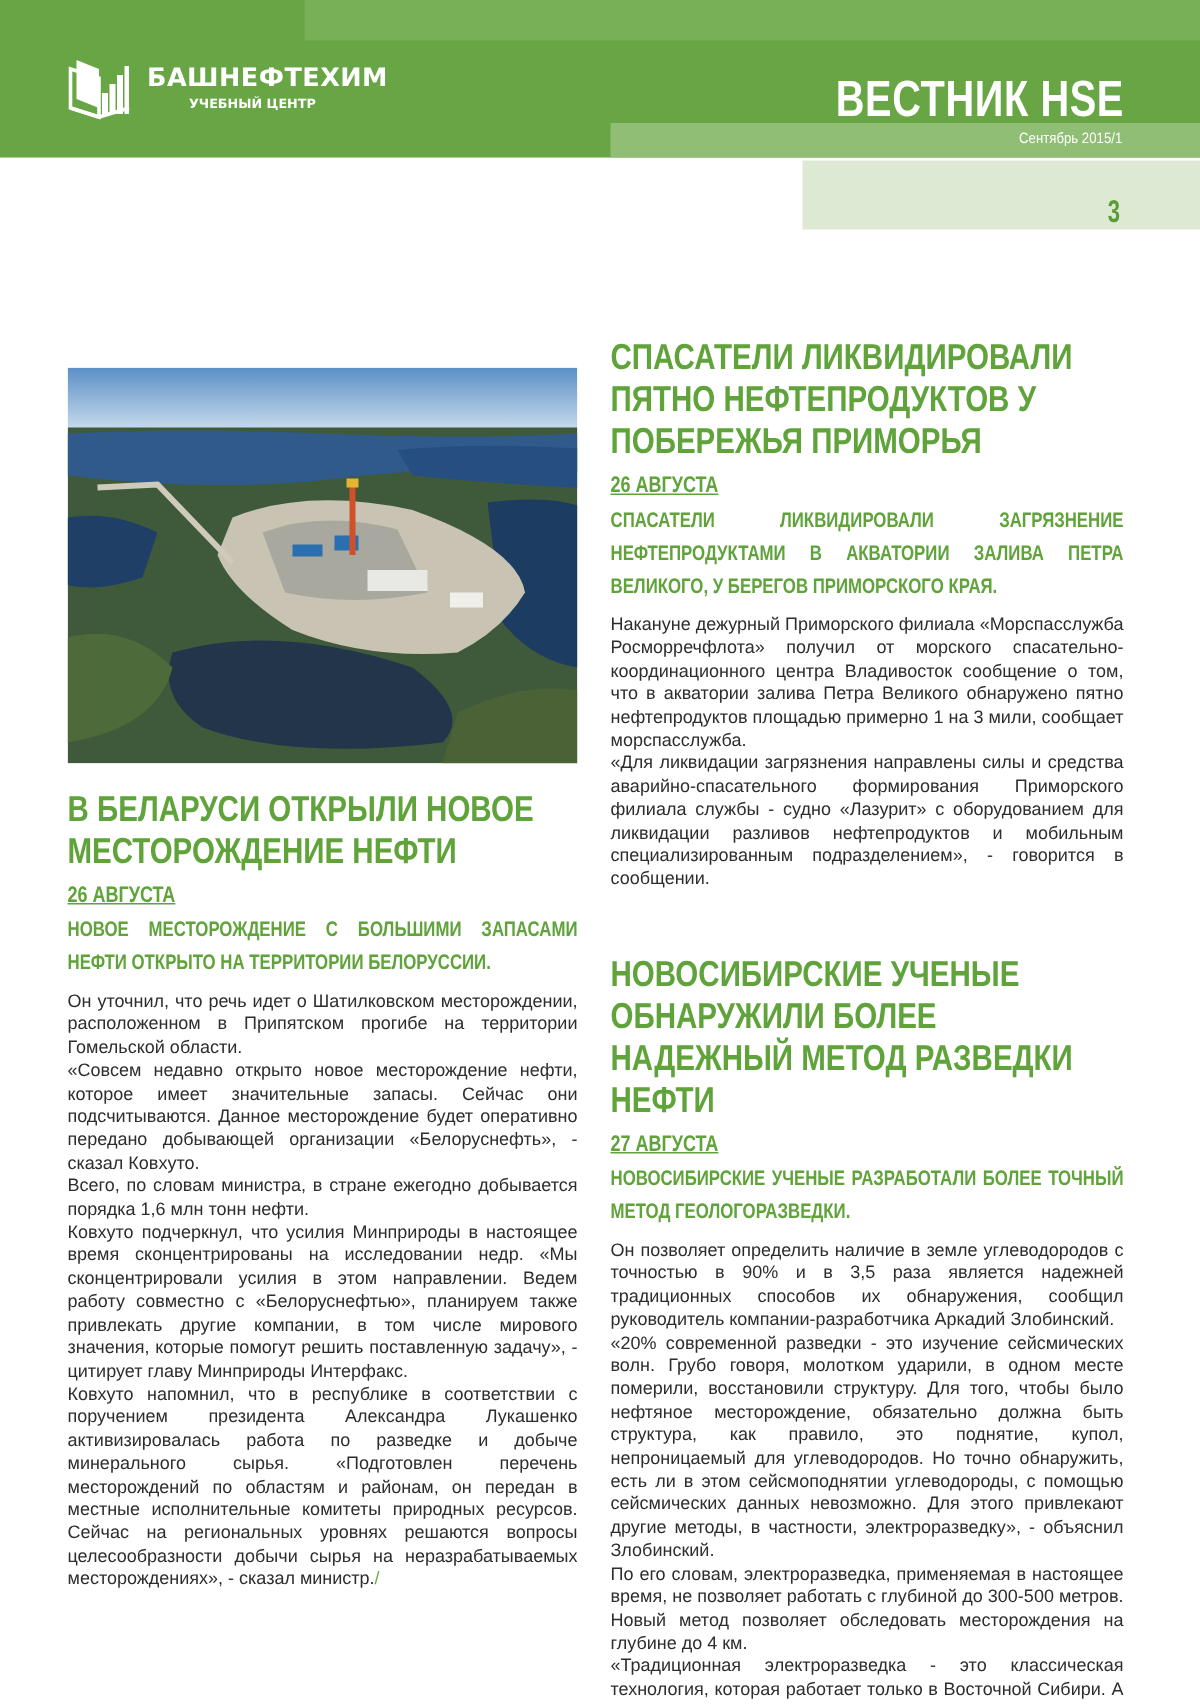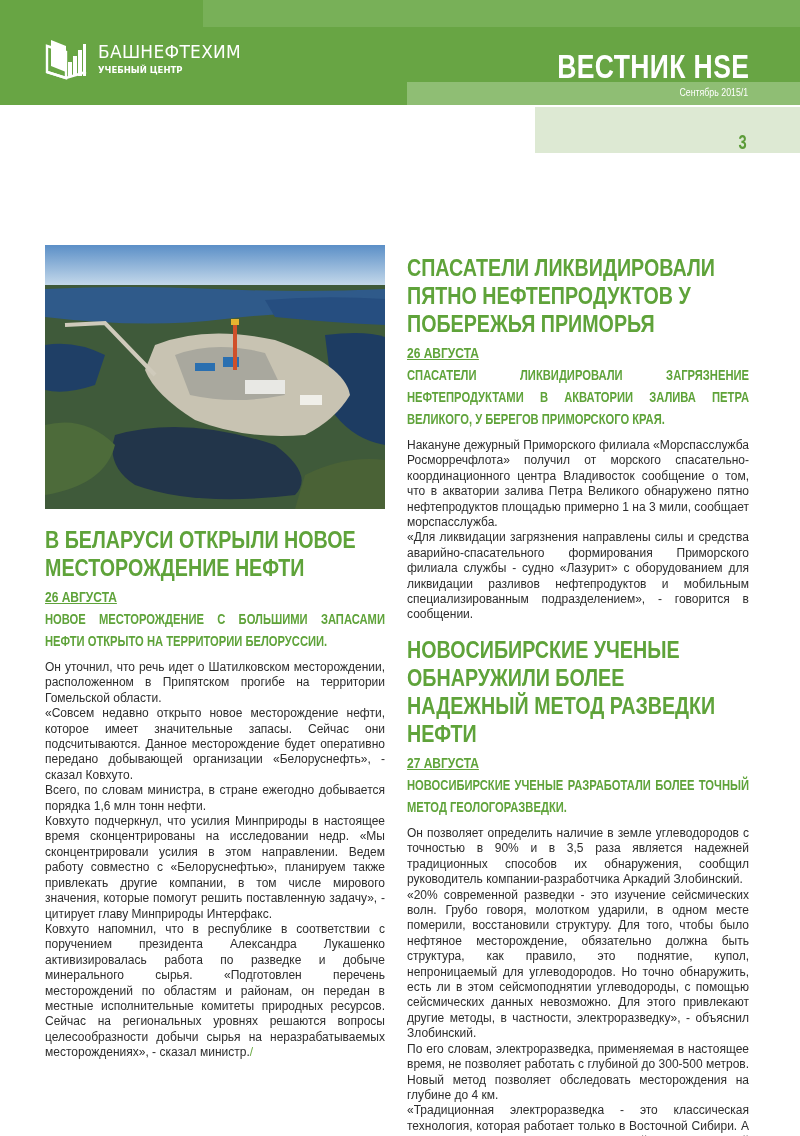--- a/index.html
+++ b/index.html
@@ -7,22 +7,22 @@
   body { position: relative; font-family: "Liberation Sans", sans-serif; color: #2b2b2b; }
 
   .header-band { position: absolute; left: 0; top: 0; width: 800px; height: 105px; background: #68a544; }
   .header-top-strip { position: absolute; left: 203px; top: 0; width: 597px; height: 27px; background: #78b058; }
   .header-date-strip { position: absolute; left: 407px; top: 82px; width: 393px; height: 23px; background: #8fbe74; }
   .page-num-box { position: absolute; left: 535px; top: 107px; width: 265px; height: 46px; background: #dde9d3; }
 
   .logo { position: absolute; left: 44px; top: 38px; display: flex; align-items: center; }
   .logo-icon { width: 44px; height: 42px; display: block; }
   .logo-text { margin-left: 10px; color: #fff; }
-  .logo-name { font-family: "DejaVu Sans", sans-serif; font-weight: normal; font-size: 17px; letter-spacing: 0.3px; line-height: 20px; display: block; }
-  .logo-sub { font-family: "DejaVu Sans", sans-serif; font-weight: bold; font-size: 8.5px; line-height: 12px; display: block; margin-top: 2px; }
+  .logo-name { font-family: "DejaVu Sans", sans-serif; font-weight: bold; font-size: 17px; letter-spacing: 0.3px; line-height: 20px; display: block; }
+  .logo-sub { font-family: "DejaVu Sans", sans-serif; font-weight: bold; font-size: 8.5px; line-height: 12px; display: block; margin-top: 2px; margin-left: 28px; }
 
   .mag-title { position: absolute; right: 51px; top: 49px; color: #fff; font-family: "Liberation Sans Narrow", "Liberation Sans", sans-serif; font-weight: bold; font-size: 34px; line-height: 34px; transform: scaleX(0.78); transform-origin: right center; letter-spacing: 0.5px; }
   .mag-date { position: absolute; right: 52px; top: 86px; color: #ffffff; font-size: 10px; line-height: 14px; transform: scaleX(0.88); transform-origin: right center; }
   .page-num { position: absolute; right: 53px; top: 131px; color: #5c9c38; font-weight: bold; font-size: 21px; line-height: 22px; transform: scaleX(0.7); transform-origin: right center; }
 
   .photo { position: absolute; left: 45px; top: 245px; width: 340px; height: 264px; overflow: hidden; }
   .photo svg { width: 100%; height: 100%; display: block; }
 
   .col { position: absolute; }
   .col-left { left: 45px; top: 526px; width: 340px; }
@@ -97,21 +97,21 @@
   <div class="lede">НОВОЕ МЕСТОРОЖДЕНИЕ С БОЛЬШИМИ ЗАПАСАМИ НЕФТИ ОТКРЫТО НА ТЕРРИТОРИИ БЕЛОРУССИИ.</div>
   <div class="body-text" style="margin-top:8px;">
     <p>Он уточнил, что речь идет о Шатилковском месторождении, расположенном в Припятском прогибе на территории Гомельской области.</p>
     <p>«Совсем недавно открыто новое месторождение нефти, которое имеет значительные запасы. Сейчас они подсчитываются. Данное месторождение будет оперативно передано добывающей организации «Белоруснефть», - сказал Ковхуто.</p>
     <p>Всего, по словам министра, в стране ежегодно добывается порядка 1,6 млн тонн нефти.</p>
     <p>Ковхуто подчеркнул, что усилия Минприроды в настоящее время сконцентрированы на исследовании недр. «Мы сконцентрировали усилия в этом направлении. Ведем работу совместно с «Белоруснефтью», планируем также привлекать другие компании, в том числе мирового значения, которые помогут решить поставленную задачу», - цитирует главу Минприроды Интерфакс.</p>
     <p><span>Ковхуто напомнил, что в республике в соответствии с поручением президента Александра Лукашенко активизировалась работа по разведке и добыче минерального сырья. «Подготовлен перечень месторождений по областям и районам, он передан в местные исполнительные комитеты природных ресурсов. Сейчас на региональных уровнях решаются вопросы целесообразности добычи сырья на неразрабатываемых месторождениях», - сказал министр.</span><span class="slash">/</span></p>
   </div>
 </div>
 
-<div class="col col-right" style="top:254px;">
+<div class="col col-right" style="top:225px;">
   <h2 class="headline">СПАСАТЕЛИ ЛИКВИДИРОВАЛИ ПЯТНО НЕФТЕПРОДУКТОВ У ПОБЕРЕЖЬЯ ПРИМОРЬЯ</h2>
   <div class="dateline">26 АВГУСТА</div>
   <div class="lede">СПАСАТЕЛИ ЛИКВИДИРОВАЛИ ЗАГРЯЗНЕНИЕ НЕФТЕПРОДУКТАМИ В АКВАТОРИИ ЗАЛИВА ПЕТРА ВЕЛИКОГО, У БЕРЕГОВ ПРИМОРСКОГО КРАЯ.</div>
   <div class="body-text" style="margin-top:8px;">
     <p>Накануне дежурный Приморского филиала «Морспасслужба Росморречфлота» получил от морского спасательно-координационного центра Владивосток сообщение о том, что в акватории залива Петра Великого обнаружено пятно нефтепродуктов площадью примерно 1 на 3 мили, сообщает морспасслужба.</p>
     <p>«Для ликвидации загрязнения направлены силы и средства аварийно-спасательного формирования Приморского филиала службы - судно «Лазурит» с оборудованием для ликвидации разливов нефтепродуктов и мобильным специализированным подразделением», - говорится в сообщении.</p>
   </div>
 </div>
 
 <div class="col col-right" style="top:636px;">

